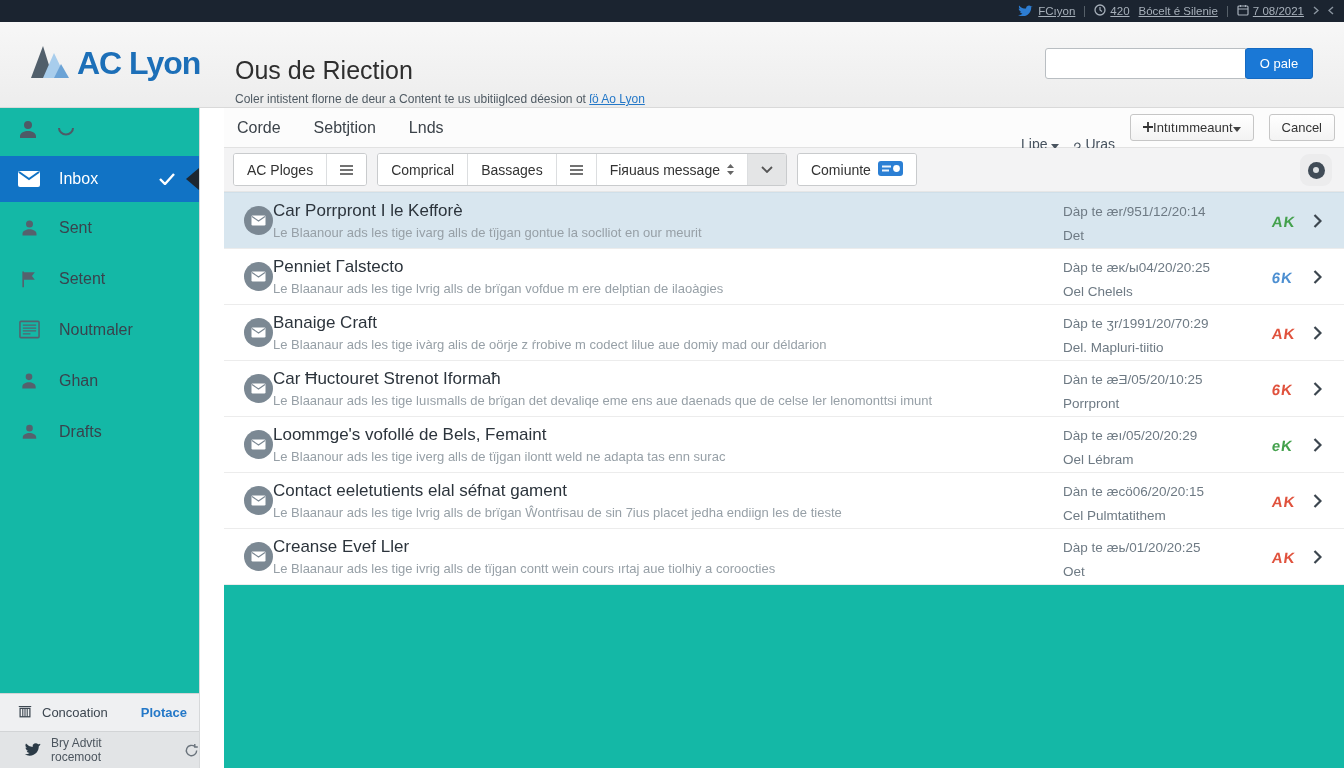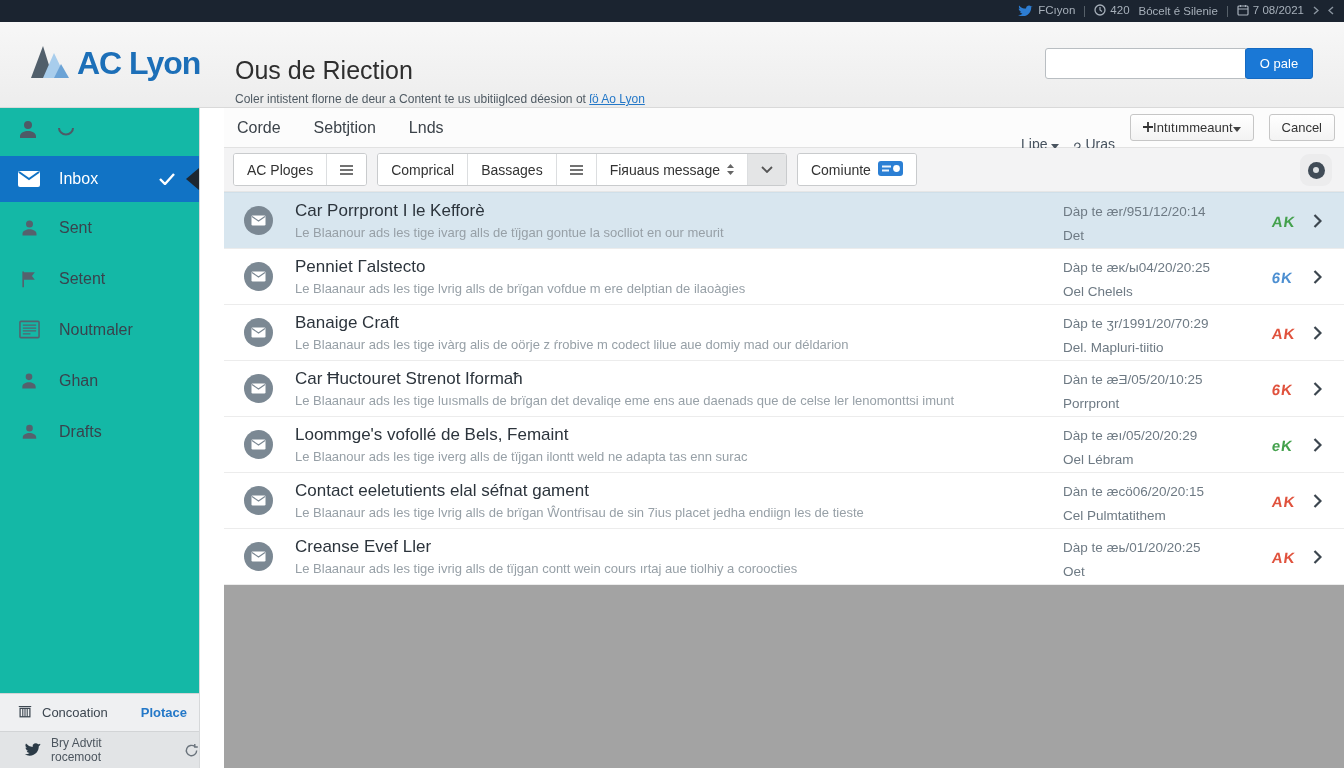--- a/index.html
+++ b/index.html
@@ -4,21 +4,21 @@
 <style>
   * { margin:0; padding:0; box-sizing:border-box; }
   html,body { width:1344px; height:768px; }
   body { position:relative; font-family:"Liberation Sans", sans-serif; background:#fff; overflow:hidden; }
 
   
   .topbar { position:absolute; top:0; left:0; width:100%; height:22px; background:#1b2430;
             display:flex; align-items:center; justify-content:flex-end; gap:9px; padding-right:10px;
             color:#a7b0ba; font-size:11.5px; }
   .topbar .sep { width:1px; height:11px; background:#566069; }
-  .tb-item { display:flex; gap:4px; }
+  .tb-item { display:flex; align-items:center; gap:4px;text-decoration:underline; }
 
   
   .header { position:absolute; top:22px; left:0; width:100%; height:86px;
             background:linear-gradient(#f7f7f7,#ededed); border-bottom:1px solid #d9d9d9; }
   .logo { position:absolute; left:30px; top:20px; display:flex; align-items:center; gap:5px; cursor:pointer; }
   .logo-text { font-size:32px; font-weight:bold; color:#1c6fb8; letter-spacing:-1px; }
   .header-main { position:absolute; left:235px; top:8px; }
   .page-title { font-size:25px; color:#2e2e2e;margin-top:26px; }
   .page-subtitle { margin-top:7px; font-size:12px; color:#4f5a63; }
   .page-subtitle a { color:#2478c8; text-decoration:underline; cursor:pointer; }
@@ -46,21 +46,21 @@
   .concoation { display:flex; align-items:center; gap:9px; padding:0 17px; height:100%;
                 color:#3c4650; font-size:13px; cursor:pointer; }
   .vdiv { width:1px; height:100%; background:#d2d4d6; }
   .plotace { padding:0 16px; color:#2478c8; font-size:13px; font-weight:bold; cursor:pointer; }
   .side-footer { position:absolute; bottom:0; left:0; width:100%; height:37px; background:#e2e4e6;
                  border-top:1px solid #d2d4d6; display:flex; align-items:center; padding-left:24px;
                  gap:10px; color:#4c555e; font-size:12px; }
   .footer-refresh { margin-left:28px; display:flex; cursor:pointer; color:#6a737c; }
 
   
-  .main { position:absolute; left:224px; top:108px; right:0; bottom:0; background:#a3a3a3; }
+  .main { position:absolute; left:224px; top:108px; right:0; bottom:0; background:#14b8a6; }
   .tabrow { height:40px; display:flex; align-items:center; border-bottom:1px solid #e2e2e2;
             background:#fcfcfc; padding:0 9px 0 13px; }
   .tabs { display:flex; gap:33px; font-size:16px; color:#3c434a; }
   .tab { cursor:pointer; display:flex; align-items:center; gap:3px; }
   .tabrow-right { margin-left:auto; display:flex; align-items:center; gap:15px; }
   .link-drop { font-size:14px; color:#46525e; display:flex; align-items:center; gap:4px; cursor:pointer;margin-top:32px; }
   .btn { height:27px; border:1px solid #c6c6c6; border-radius:3px; background:linear-gradient(#fff,#f3f3f3);
          font-size:13px; color:#333; padding:0 12px; display:flex; align-items:center; 
          cursor:pointer; font-family:"Liberation Sans", sans-serif; }
 
@@ -83,21 +83,21 @@
              display:flex; align-items:center; justify-content:center; cursor:pointer; }
   .lh-title { margin-left:29px; font-weight:bold; font-size:14px; color:#343c44; }
   .lh-right { position:absolute; left:839px; top:14px; font-size:14px; color:#49525b; }
 
   .rows { border-bottom:1px solid #ececec; }
   .row { height:56px; border-top:1px solid #ececec; position:relative; display:flex; align-items:center;
          padding-left:20px; background:#fff; cursor:pointer; }
   .row.selected { background:#d8e6ef; border-top-color:#cfdfe9; }
   .avatar { width:29px; height:29px; border-radius:50%; background:#7b8893; display:flex;
             align-items:center; justify-content:center; flex:none; }
-  .row-text { margin-left:22px; width:730px; overflow:hidden; }
+  .row-text { width:730px; overflow:hidden; }
   .row-title { font-size:17px; color:#2c343c; white-space:nowrap; }
   .row-sub { font-size:13px; color:#97a0a7; margin-top:4px; white-space:nowrap; }
   .row-meta { position:absolute; left:839px; top:7px; font-size:13.5px; color:#6e7a84; line-height:24px; }
   .badge { position:absolute; left:1048px; top:50%; transform:translateY(-50%) skewX(-8deg);
            font-size:15px; font-weight:bold; letter-spacing:1px; }
   .chevron { position:absolute; left:1089px; top:50%; transform:translateY(-50%); display:flex; }
 </style>
 </head>
 <body>
 

